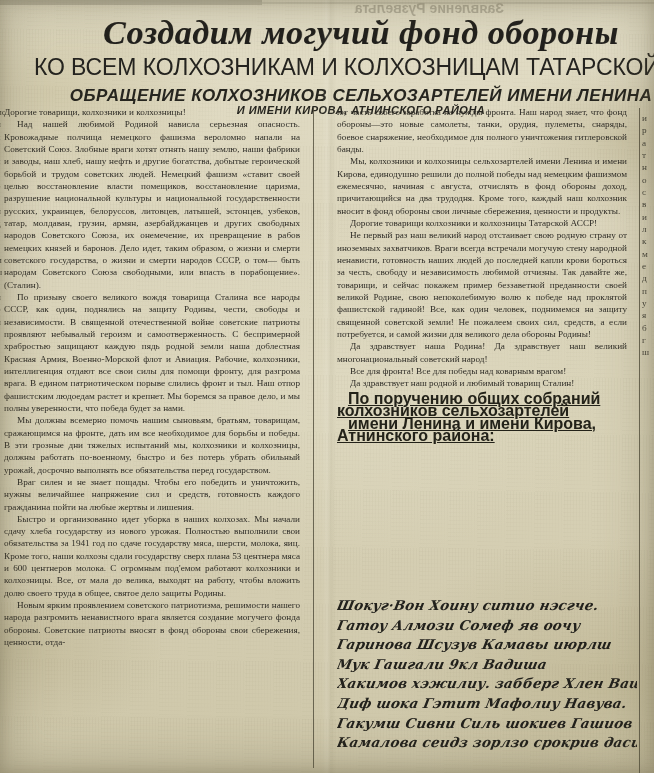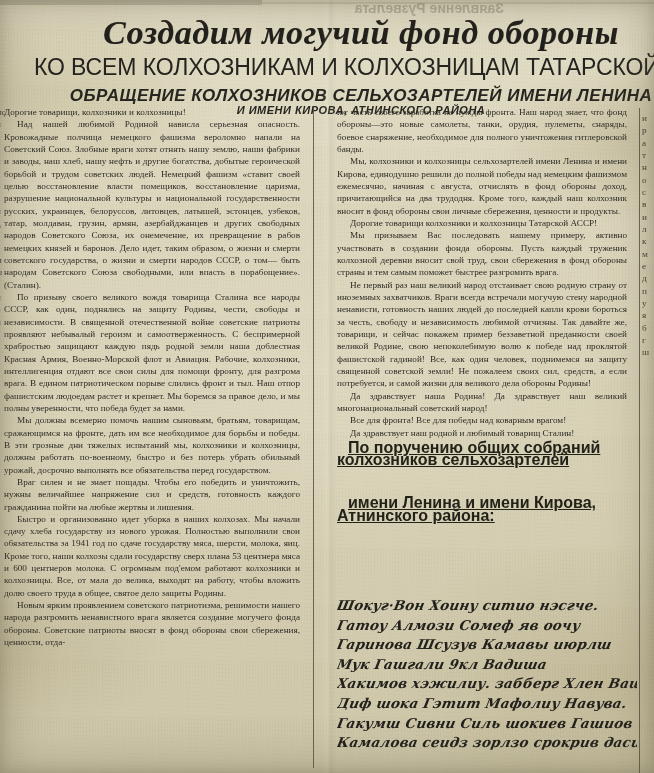--- a/index.html
+++ b/index.html
@@ -187,21 +187,21 @@
     font-family: "Liberation Sans", sans-serif;
     font-weight: 700;
     font-size: 16px;
     line-height: 12.6px;
     color: #232219;
     text-indent: 11px;
     margin-top: 3px;
     text-align: left;
     text-decoration: underline;
   }
-  .attribution .l2 { display: block; text-indent: 11px; margin-top: 30px; }
+  .attribution .l2 { display: block; text-indent: 11px; }
 
   .signatures {
     position: absolute;
     left: 337px; top: 596px;
     width: 300px;
     height: 158px;
     font-family: "DejaVu Serif", serif;
     font-style: italic;
     font-size: 13.5px;
     line-height: 19.6px;
@@ -300,21 +300,20 @@
       <p>Мы должны всемерно помочь нашим сыновьям, братьям, товарищам, сражающимся на фронте, дать им все необходимое для борьбы и победы. В эти грозные дни тяжелых испытаний мы, колхозники и колхозницы, должны работать по-военному, быстро и без потерь убрать обильный урожай, досрочно выполнять все обязательства перед государством.</p>
       <p>Враг силен и не знает пощады. Чтобы его победить и уничтожить, нужны величайшее напряжение сил и средств, готовность каждого гражданина пойти на любые жертвы и лишения.</p>
       <p>Быстро и организованно идет уборка в наших колхозах. Мы начали сдачу хлеба государству из нового урожая. Полностью выполнили свои обязательства за 1941 год по сдаче государству мяса, шерсти, молока, яиц. Кроме того, наши колхозы сдали государству сверх плана 53 центнера мяса и 600 центнеров молока. С огромным под'емом работают колхозники и колхозницы. Все, от мала до велика, выходят на работу, чтобы вложить долю своего труда в общее, святое дело защиты Родины.</p>
       <p>Новым ярким проявлением советского патриотизма, решимости нашего народа разгромить ненавистного врага является создание могучего фонда обороны. Советские патриоты вносят в фонд обороны свои сбережения, ценности, отда-</p>
     </div>
 
     <div class="col col-right">
       <p class="noindent">ют часть своего заработка на нужды фронта. Наш народ знает, что фонд обороны—это новые самолеты, танки, орудия, пулеметы, снаряды, боевое снаряжение, необходимое для полного уничтожения гитлеровской банды.</p>
       <p>Мы, колхозники и колхозницы сельхозартелей имени Ленина и имени Кирова, единодушно решили до полной победы над немецким фашизмом ежемесячно, начиная с августа, отчислять в фонд обороны доход, причитающийся на два трудодня. Кроме того, каждый наш колхозник вносит в фонд обороны свои личные сбережения, ценности и продукты.</p>
       <p>Дорогие товарищи колхозники и колхозницы Татарской АССР!</p>
-      <p>Мы призываем Вас последовать нашему примеру, активно участвовать в создании фонда обороны. Пусть каждый труженик колхозной деревни вносит свой труд, свои сбережения в фонд обороны страны и тем самым поможет быстрее разгромить врага.</p>
       <p>Не первый раз наш великий народ отстаивает свою родную страну от иноземных захватчиков. Враги всегда встречали могучую стену народной ненависти, готовность наших людей до последней капли крови бороться за честь, свободу и независимость любимой отчизны. Так давайте же, товарищи, и сейчас покажем пример беззаветной преданности своей великой Родине, свою непоколебимую волю к победе над проклятой фашистской гадиной! Все, как один человек, поднимемся на защиту священной советской земли! Не пожалеем своих сил, средств, а если потребуется, и самой жизни для великого дела обороны Родины!</p>
       <p>Да здравствует наша Родина! Да здравствует наш великий многонациональный советский народ!</p>
       <p>Все для фронта! Все для победы над коварным врагом!</p>
       <p>Да здравствует наш родной и любимый товарищ Сталин!</p>
 
       <div class="attribution">
         <span>По поручению общих собраний колхозников сельхозартелей</span>
         <span class="l2">имени Ленина и имени Кирова, Атнинского района:</span>
       </div>
     </div>

